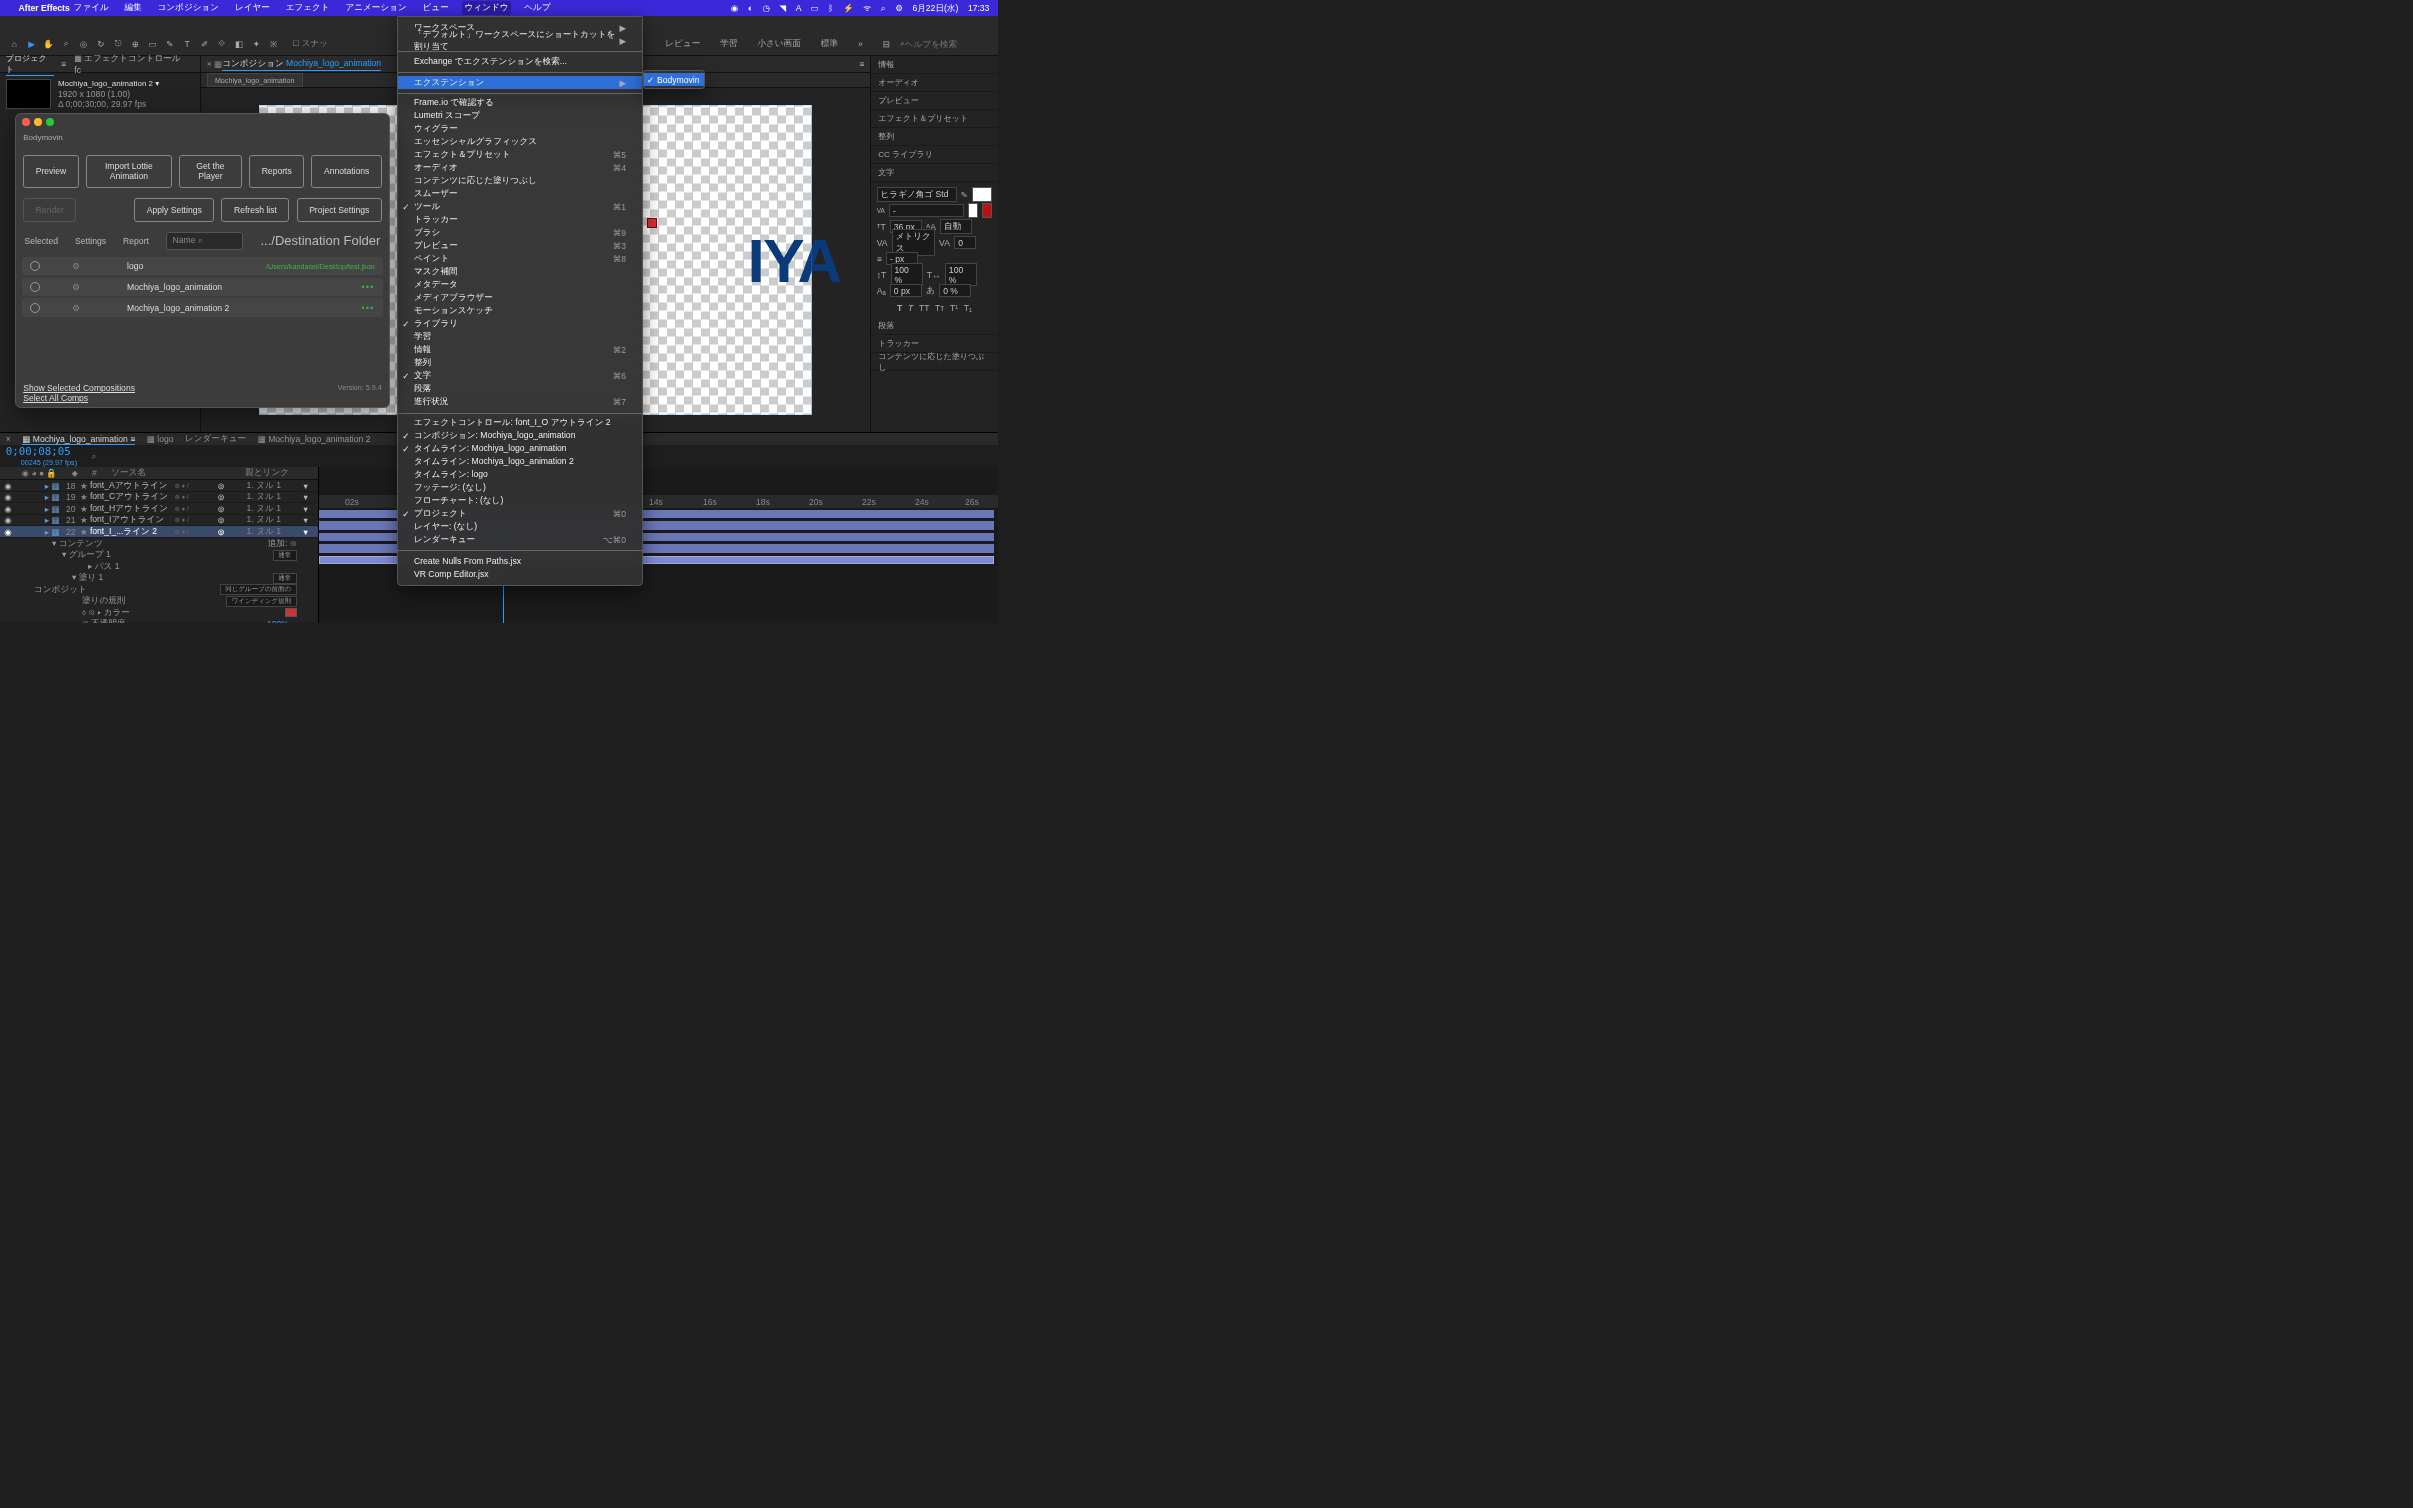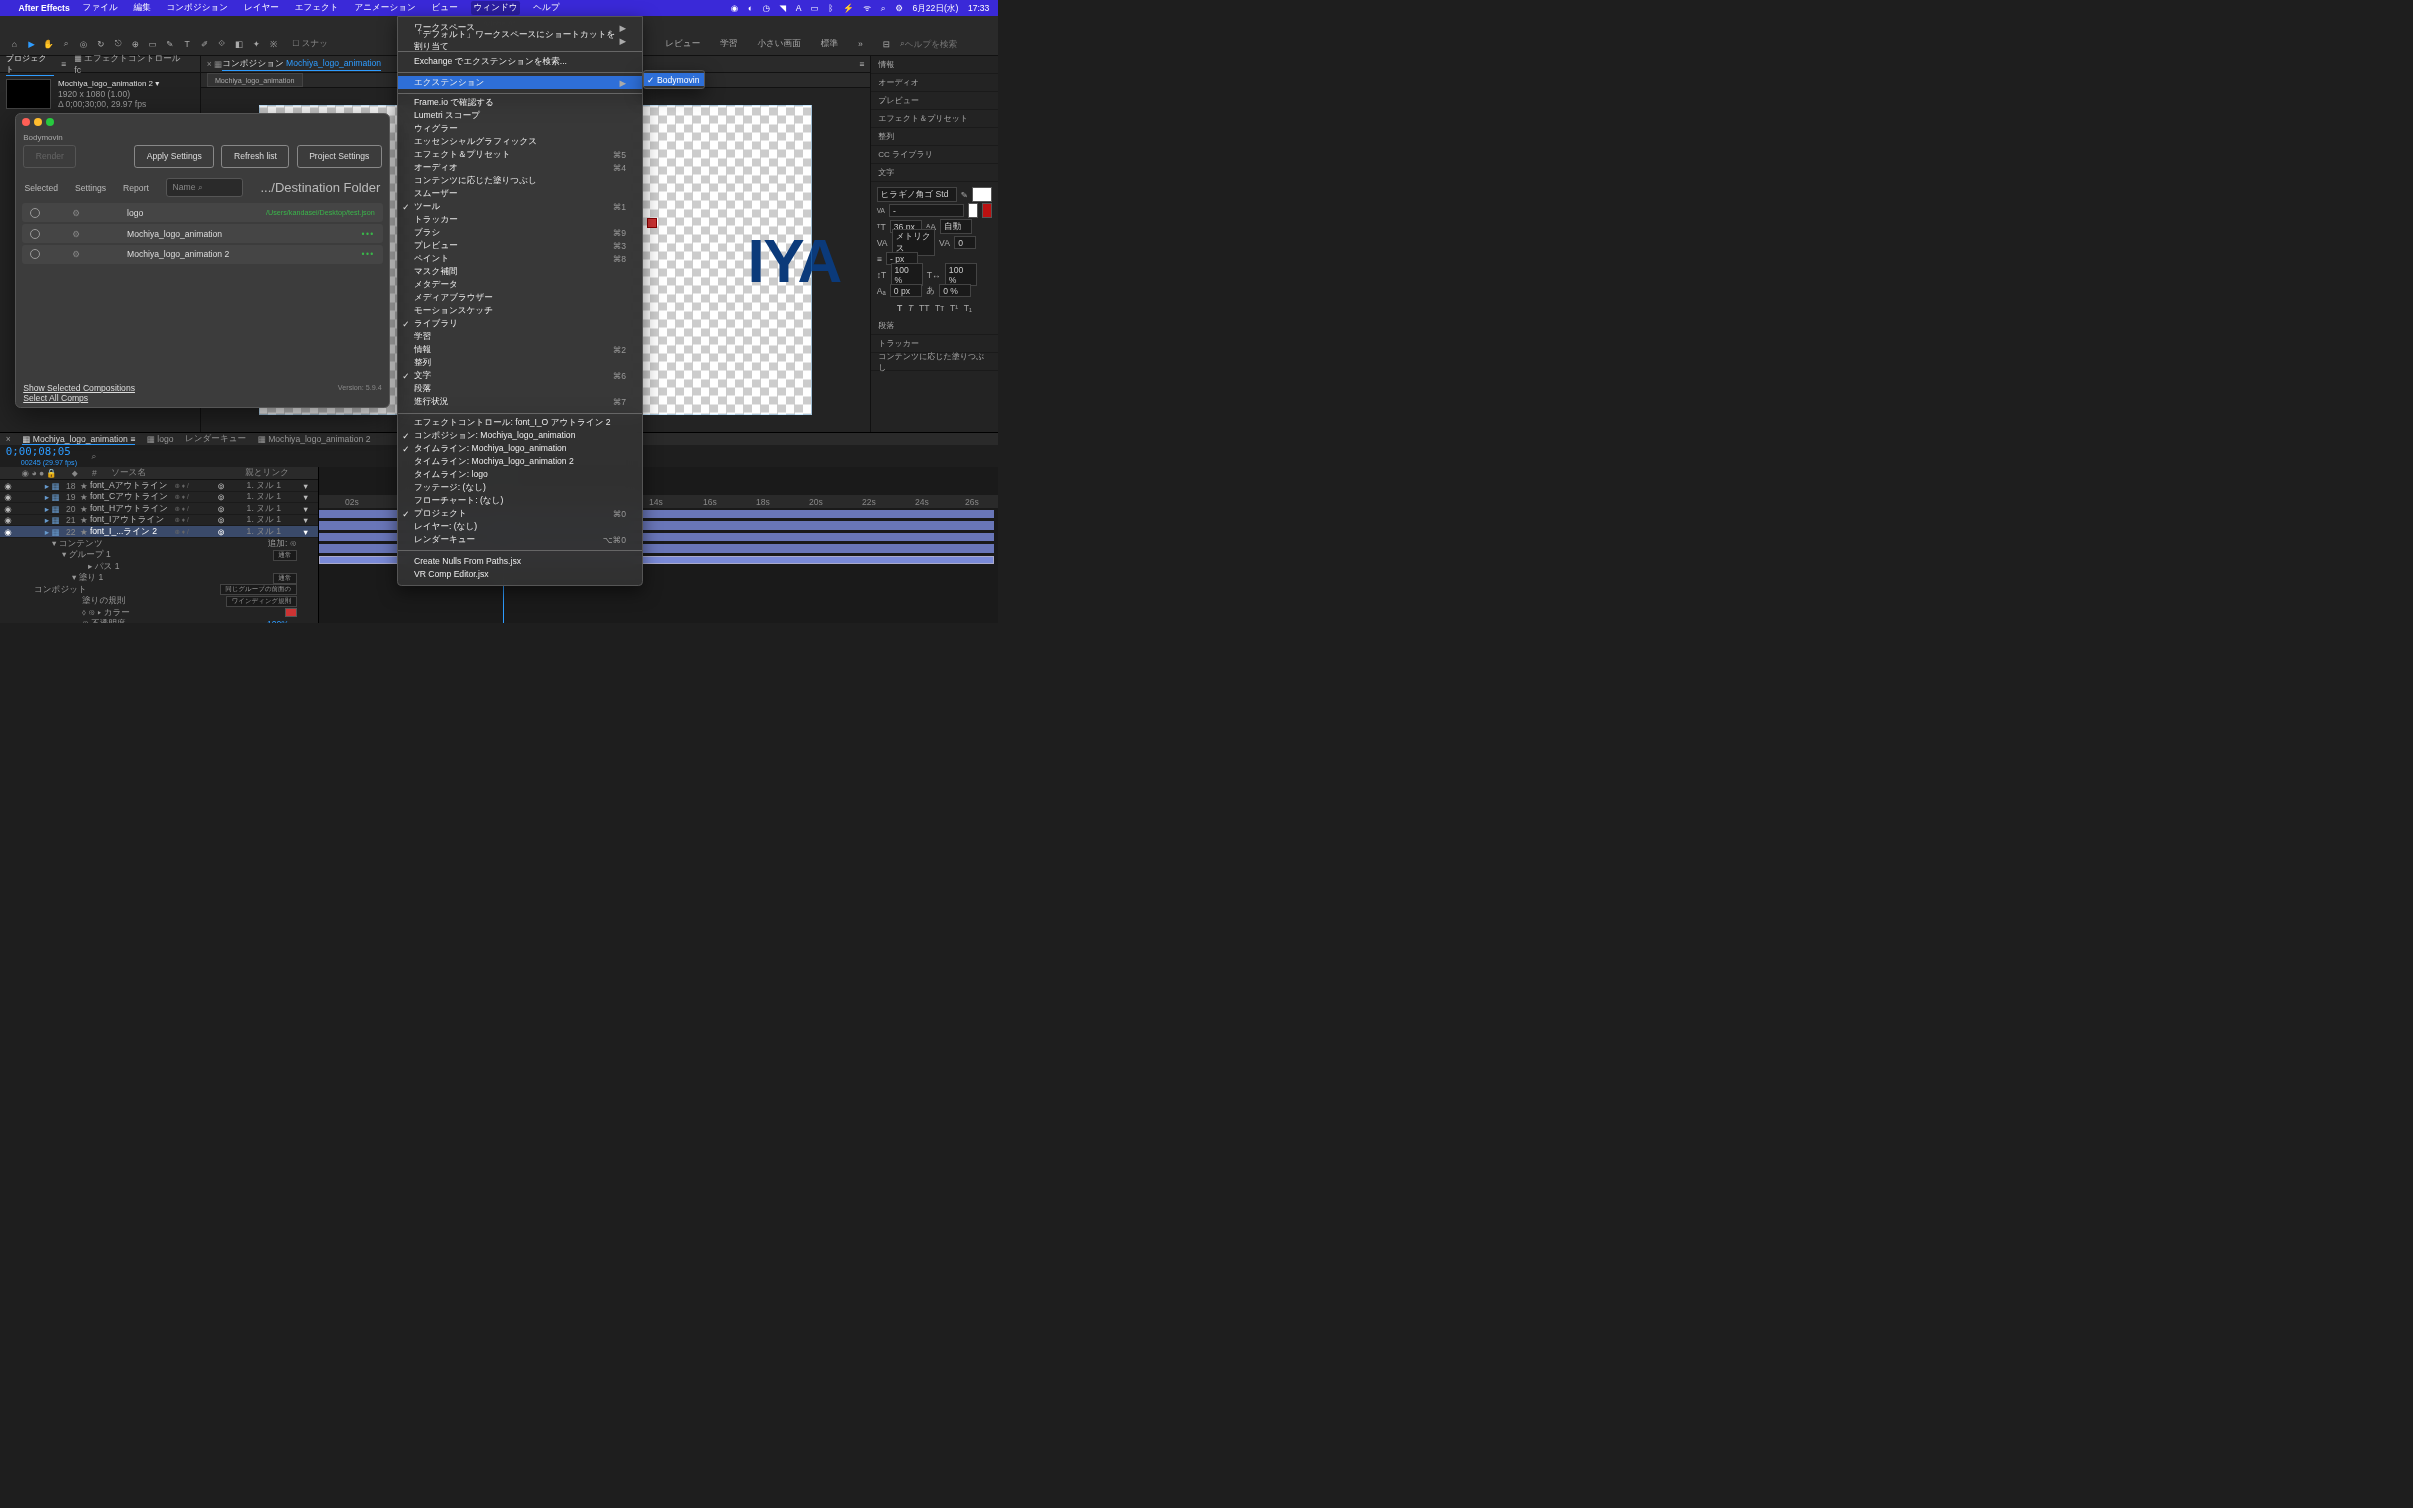--- a/index.html
+++ b/index.html
@@ -1,21 +1,21 @@
 <!DOCTYPE html>
 <html><head>
 <meta charset="utf-8">
 <style>
 * { margin: 0; padding: 0; box-sizing: border-box; font-family: -apple-system, "Helvetica Neue", Arial, sans-serif; font-size: 8.6px; user-select: none; }
 body { background: #1e1e1e; color: #ccc; width: 998px; height: 623px; overflow: hidden; position: relative; }
 
 
 .menubar { height: 16px; background: #3a29d8; display: flex; align-items: center; color: #fff; font-size: 9.3px; padding: 0 8.6px; }
 .menubar .apple { margin-right: 10px; font-size: 10px; }
-.menubar .appname { font-weight: 600; margin-right: 10px; }
+.menubar .appname { font-weight: 600; margin-right: 1px; }
 .menubar .mitem { margin-right: 10px; cursor: pointer; padding: 1.4px 2.9px; }
 .menubar .mitem.active { background: rgba(0,0,0,.25); border-radius: 2.2px; }
 .menubar .spacer { flex: 1; }
 .menubar .right span { margin-left: 7.2px; }
 
 
 .titlebar { height: 16px; background: #2a2a2a; color: #888; text-align: center; line-height: 16px; font-size: 8px; }
 .toolbar { height: 24.4px; background: #2a2a2a; display: flex; align-items: center; padding: 0 7.2px; border-bottom: 0.7px solid #111; }
 .toolbar .tool { width: 14.4px; height: 14.4px; margin-right: 2.9px; display: flex; align-items: center; justify-content: center; color: #aaa; }
 .toolbar .tool.active { color: #2e9cff; }
@@ -608,20 +608,27 @@
     </div>
 </div>
 
 <div class="bmwin">
   <div class="titleb">
     <span class="dot r"></span>
     <span class="dot y"></span>
     <span class="dot g"></span>
   </div>
   <div class="tab">Bodymovin</div>
+  <div class="top-btns">
+    <button class="btn">Preview</button>
+    <button class="btn">Import Lottie Animation</button>
+    <button class="btn">Get the Player</button>
+    <button class="btn">Reports</button>
+    <button class="btn">Annotations</button>
+  </div>
   <div class="row2">
     <button class="btn disabled" style="margin-right:auto">Render</button>
     <button class="btn">Apply Settings</button>
     <button class="btn">Refresh list</button>
     <button class="btn">Project Settings</button>
   </div>
   <div class="listhead">
     <span>Selected</span>
     <span>Settings</span>
     <span>Report</span>

